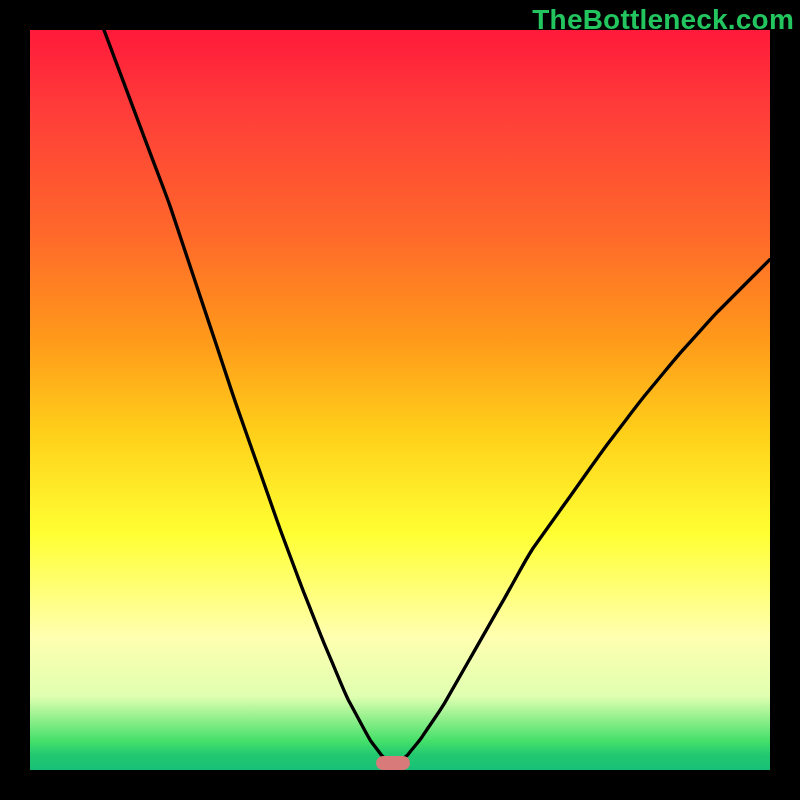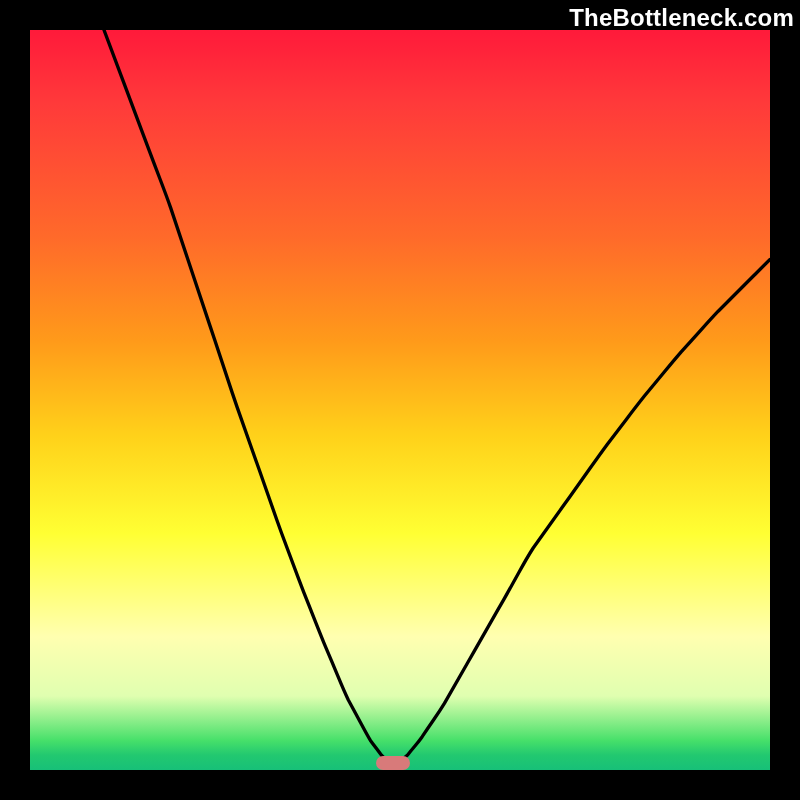--- a/index.html
+++ b/index.html
@@ -37,23 +37,23 @@
       #47e06a 96%,
       #22c870 98%,
       #17c078 100%
     );
   }
   
   .watermark {
     position: absolute;
     top: 4px;
     right: 6px;
-    font-size: 24px;
+    font-size: 28px;
     font-weight: 600;
-    color: #ffffff;
+    color: #22c55e;
     letter-spacing: 0.2px;
     user-select: none;
   }
   .curve {
     position: absolute;
     left: 0;
     top: 0;
     width: 740px;
     height: 740px;
     pointer-events: none;

